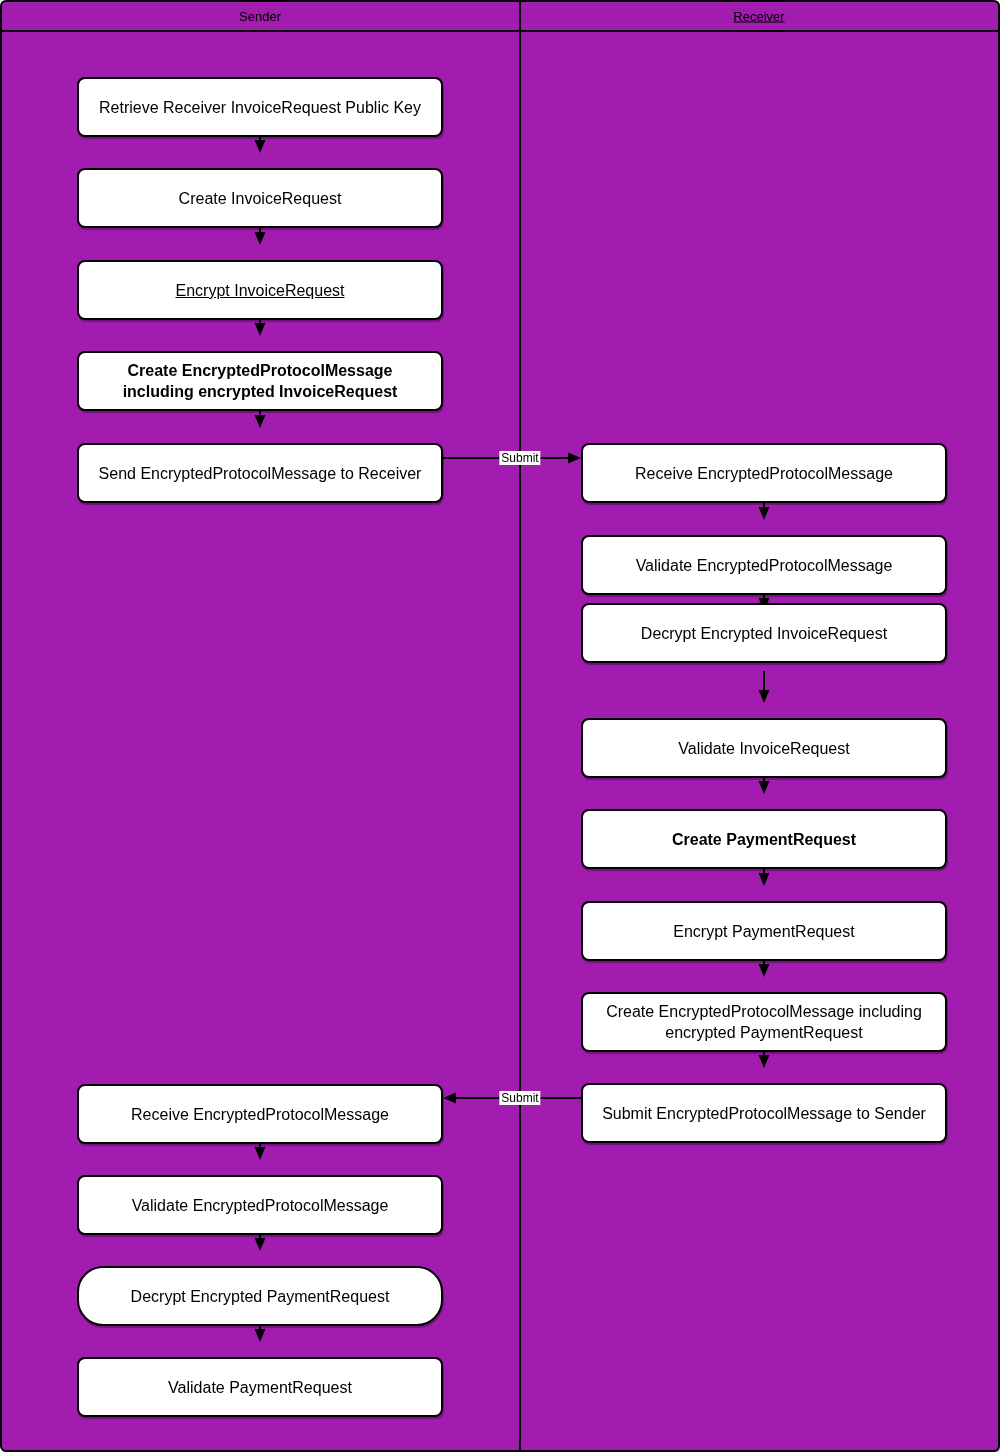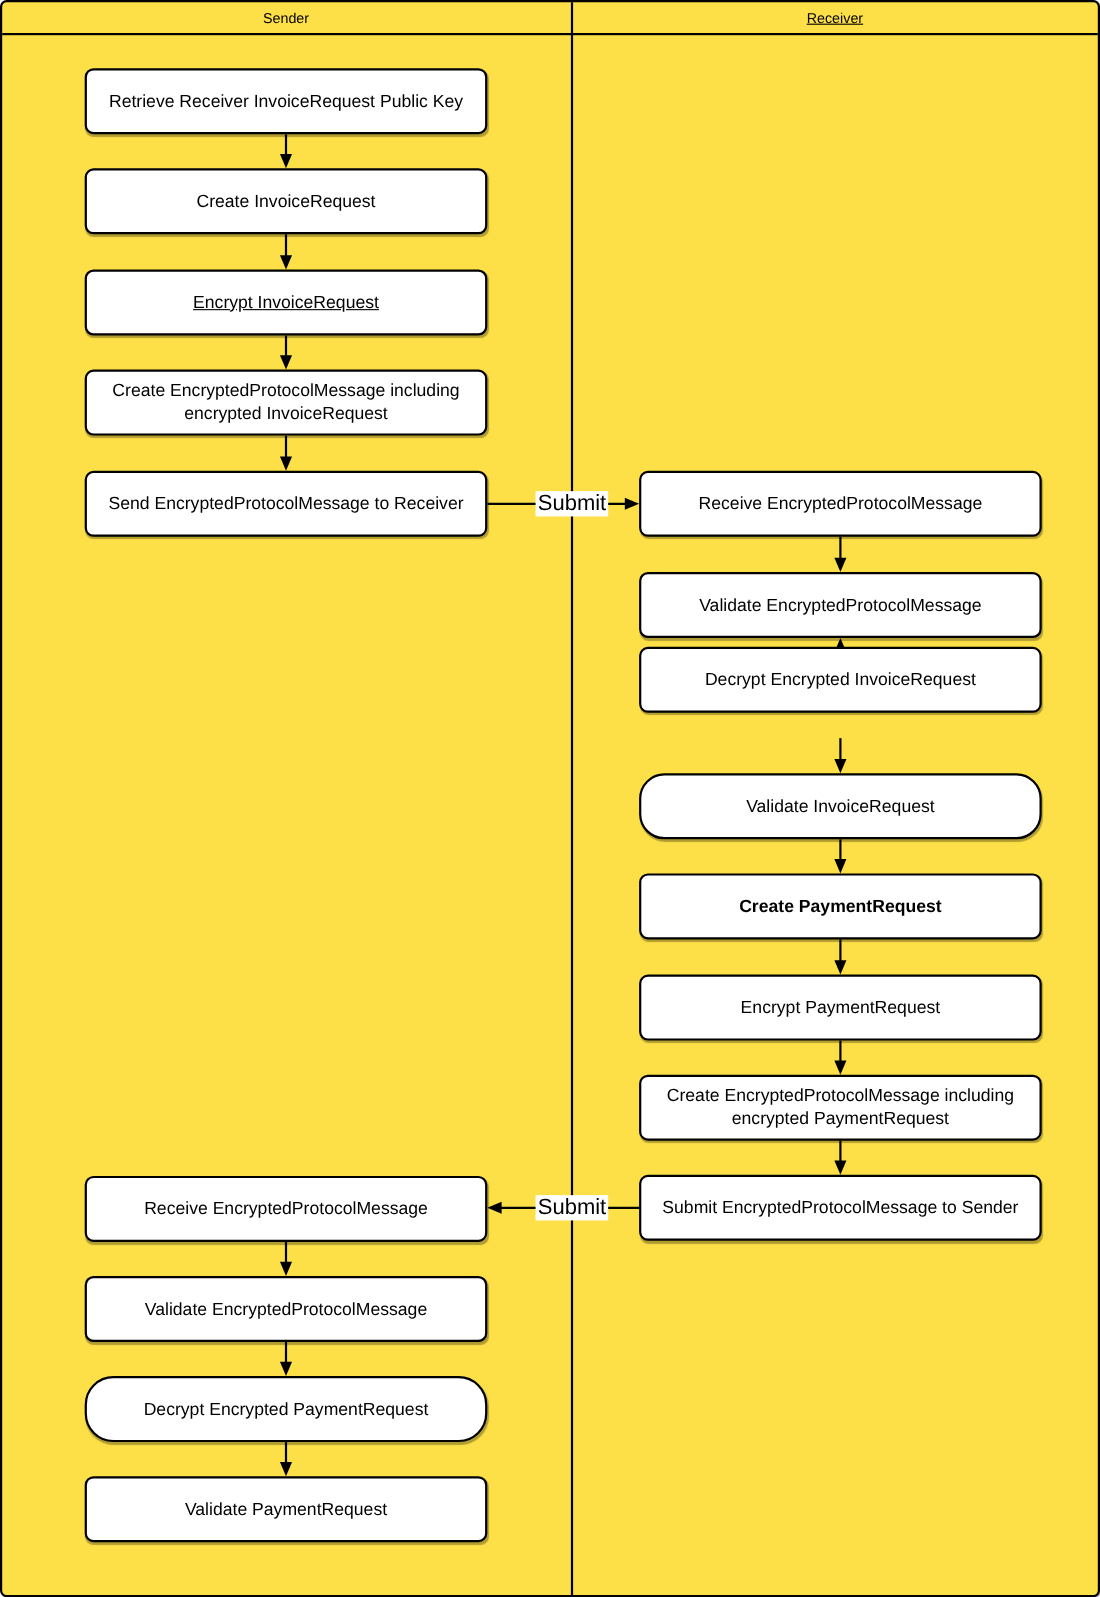--- a/index.html
+++ b/index.html
@@ -3,21 +3,21 @@
 <meta charset="utf-8">
 <style>
   * { box-sizing: border-box; }
   html, body { margin: 0; padding: 0; background: #ffffff; }
   body {
     width: 1000px; height: 1452px; overflow: hidden;
     font-family: "Liberation Sans", sans-serif; color: #000;
   }
   .diagram {
     position: relative; width: 1000px; height: 1452px;
-    background: #fde047; border: 2px solid #000; border-radius: 6px;
+    background: #a21caf; border: 2px solid #000; border-radius: 6px;
     box-shadow: 1px 1px 0 rgba(0,0,0,0.25);
   }
   .lane-header {
     position: absolute; left: 0; top: 0; width: 100%; height: 30px;
     border-bottom: 2px solid #000; z-index: 2;
   }
   .lane-title {
     position: absolute; top: 50%; transform: translate(-50%, -50%);
     font-size: 13px; white-space: nowrap;
   }
@@ -29,25 +29,25 @@
     position: absolute; left: 0; top: 0; z-index: 2;
   }
   #edge-layer line { stroke: #000; stroke-width: 2; }
   #edge-layer polygon { fill: #000; stroke: none; }
   .node {
     position: absolute; width: 366px; height: 60px;
     background: #fff; border: 2px solid #000; border-radius: 8px;
     box-shadow: 1px 2px 1px rgba(0,0,0,0.3);
     display: flex; align-items: center; justify-content: center;
     text-align: center; font-size: 16px; line-height: 21px;
-    padding: 0 14px; z-index: 3;
+    padding: 0 14px; z-index: 3; margin-top: 15px;
   }
   .edge-label {
     position: absolute; transform: translate(-50%, -50%);
-    background: #fff; font-size: 20px; padding: 0 2px;
+    background: #fff; font-size: 12px; padding: 0 2px;
     white-space: nowrap; z-index: 4;
   }
 </style>
 </head>
 <body>
 
 <div class="diagram">
   <div class="lane-header">
     <div class="lane-title" style="left:258px;">Sender</div>
     <div class="lane-title" style="left:757px;text-decoration:underline;">Receiver</div>
@@ -120,26 +120,26 @@
       <g>
         <line x1="258" y1="1309" x2="258" y2="1329"></line>
         <polygon points="258,1340 252.5,1327 263.5,1327"></polygon>
       </g>
     </svg>
 
   <div id="node-layer">
       <div class="node" style="left: 75px; top: 60px;">Retrieve Receiver InvoiceRequest Public Key</div>
       <div class="node" style="left: 75px; top: 151px;">Create InvoiceRequest</div>
       <div class="node" style="left: 75px; top: 243px; text-decoration: underline;">Encrypt InvoiceRequest</div>
-      <div class="node" style="left: 75px; top: 334px;">Create EncryptedProtocolMessage including encrypted InvoiceRequest</div>
+      <div class="node" style="left: 75px; top: 334px; font-weight: bold;">Create EncryptedProtocolMessage including encrypted InvoiceRequest</div>
       <div class="node" style="left: 75px; top: 426px;">Send EncryptedProtocolMessage to Receiver</div>
       <div class="node" style="left: 579px; top: 426px;">Receive EncryptedProtocolMessage</div>
       <div class="node" style="left: 579px; top: 518px;">Validate EncryptedProtocolMessage</div>
       <div class="node" style="left: 579px; top: 586px;">Decrypt Encrypted InvoiceRequest</div>
-      <div class="node" style="left: 579px; top: 701px; border-radius: 23px;">Validate InvoiceRequest</div>
+      <div class="node" style="left: 579px; top: 701px;">Validate InvoiceRequest</div>
       <div class="node" style="left: 579px; top: 792px; font-weight: bold;">Create PaymentRequest</div>
       <div class="node" style="left: 579px; top: 884px;">Encrypt PaymentRequest</div>
       <div class="node" style="left: 579px; top: 975px;">Create EncryptedProtocolMessage including encrypted PaymentRequest</div>
       <div class="node" style="left: 579px; top: 1066px;">Submit EncryptedProtocolMessage to Sender</div>
       <div class="node" style="left: 75px; top: 1067px;">Receive EncryptedProtocolMessage</div>
       <div class="node" style="left: 75px; top: 1158px;">Validate EncryptedProtocolMessage</div>
       <div class="node" style="left: 75px; top: 1249px; border-radius: 26px;">Decrypt Encrypted PaymentRequest</div>
       <div class="node" style="left: 75px; top: 1340px;">Validate PaymentRequest</div>
     </div>
 <span class="edge-label" style="left: 518px; top: 456px;">Submit</span>

